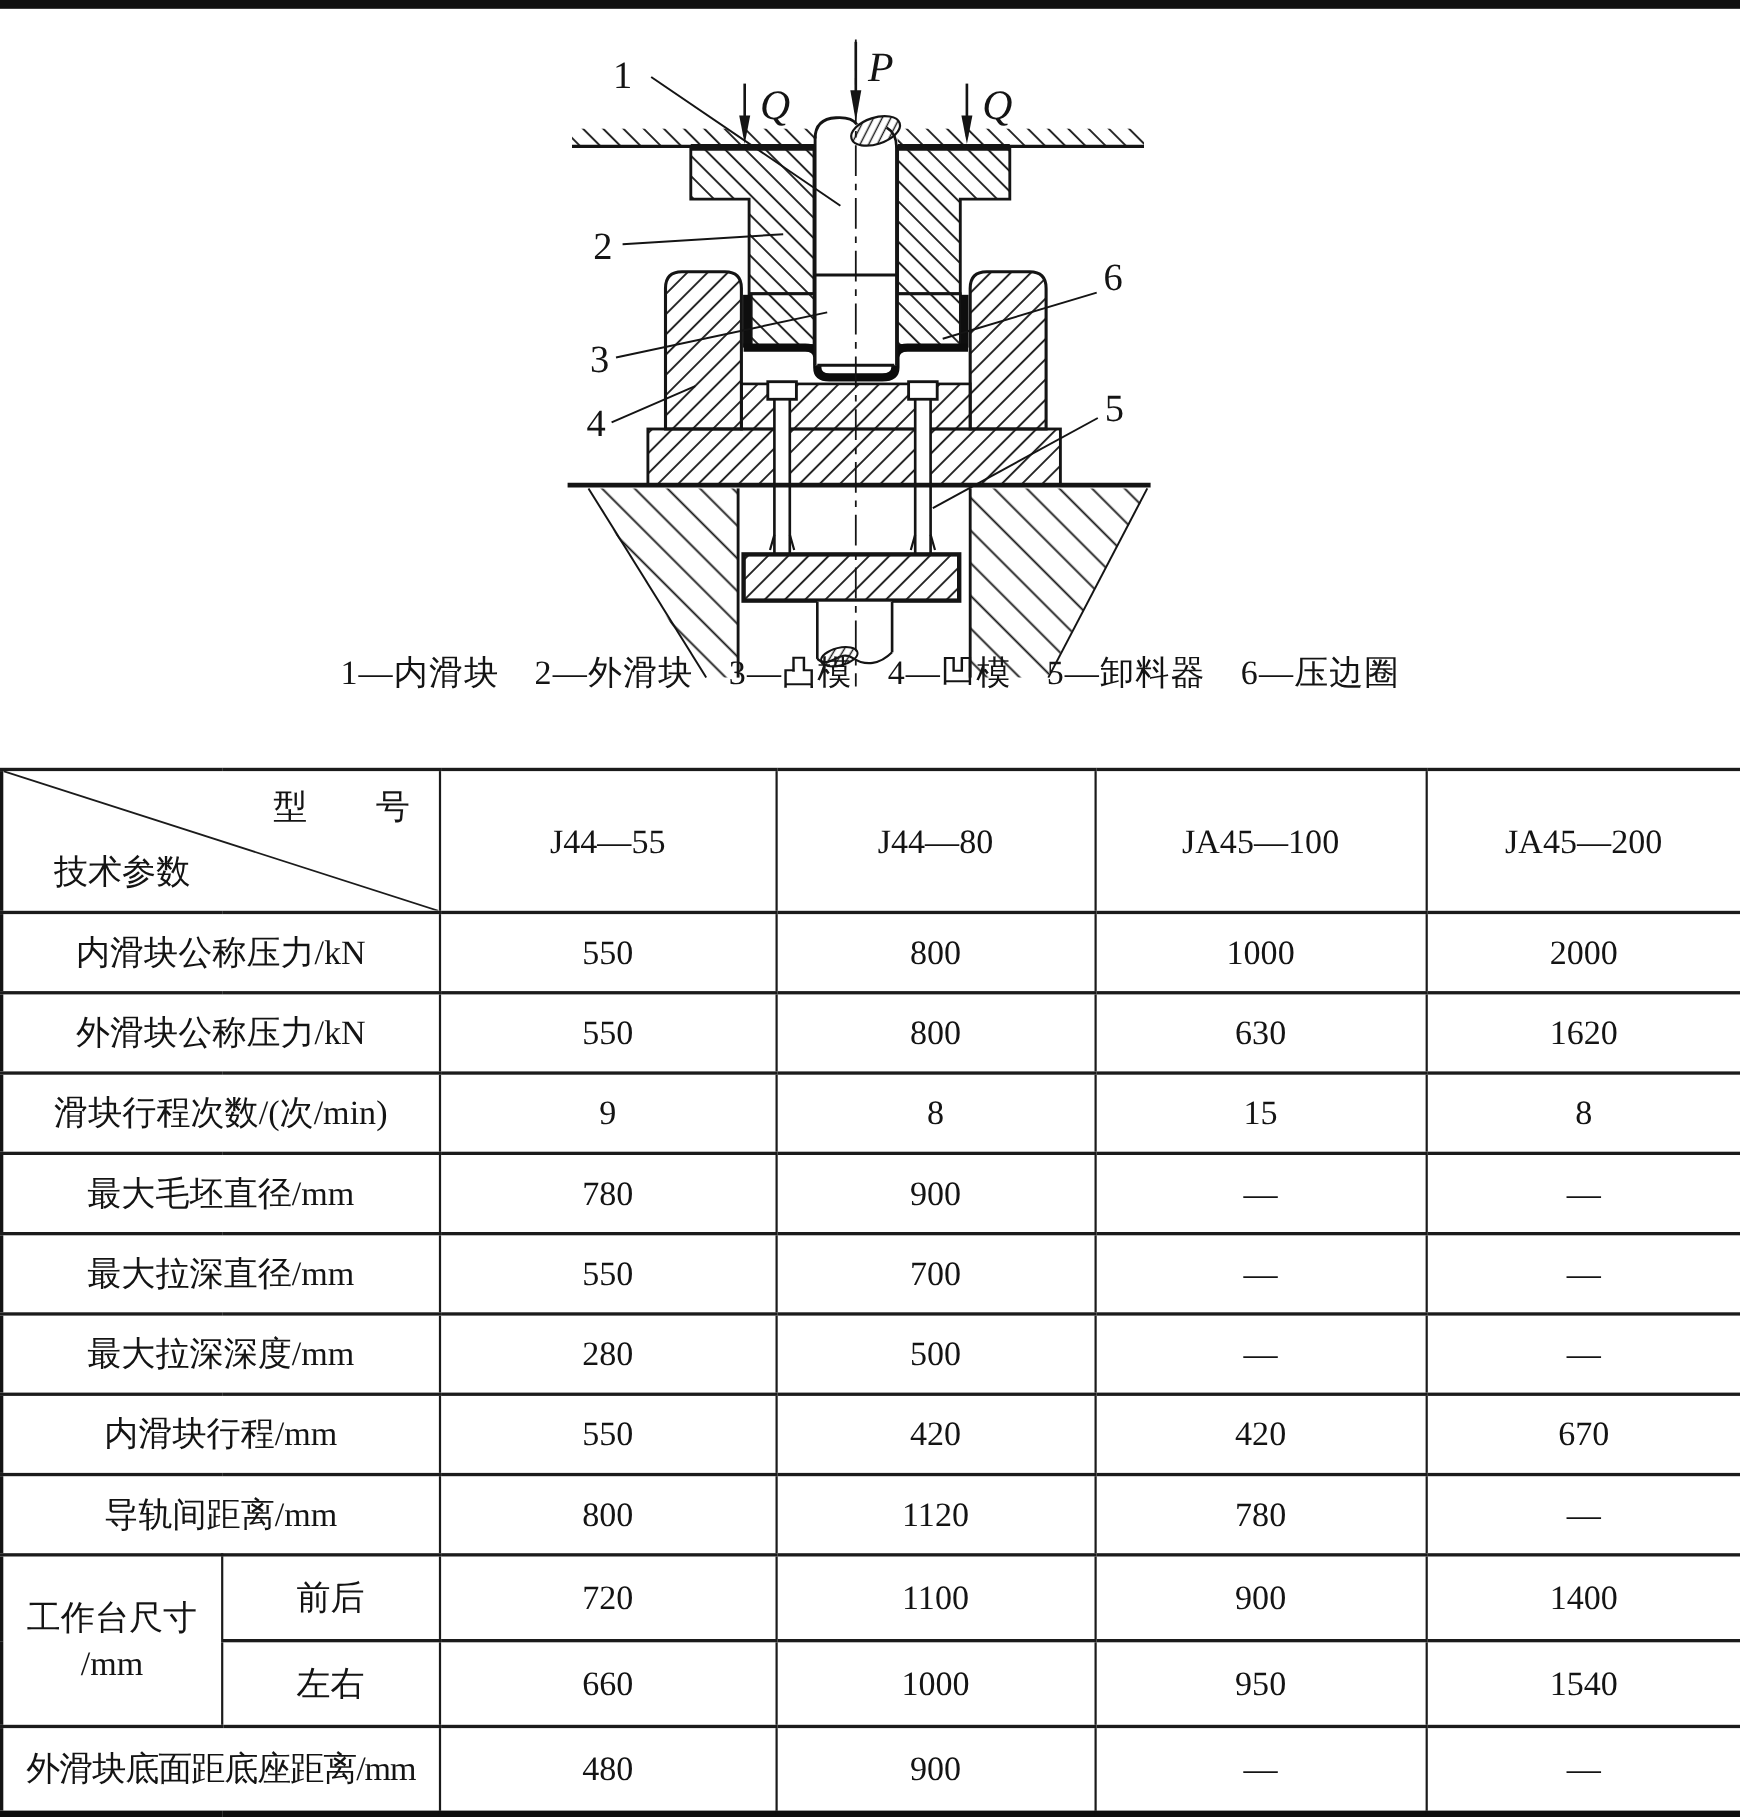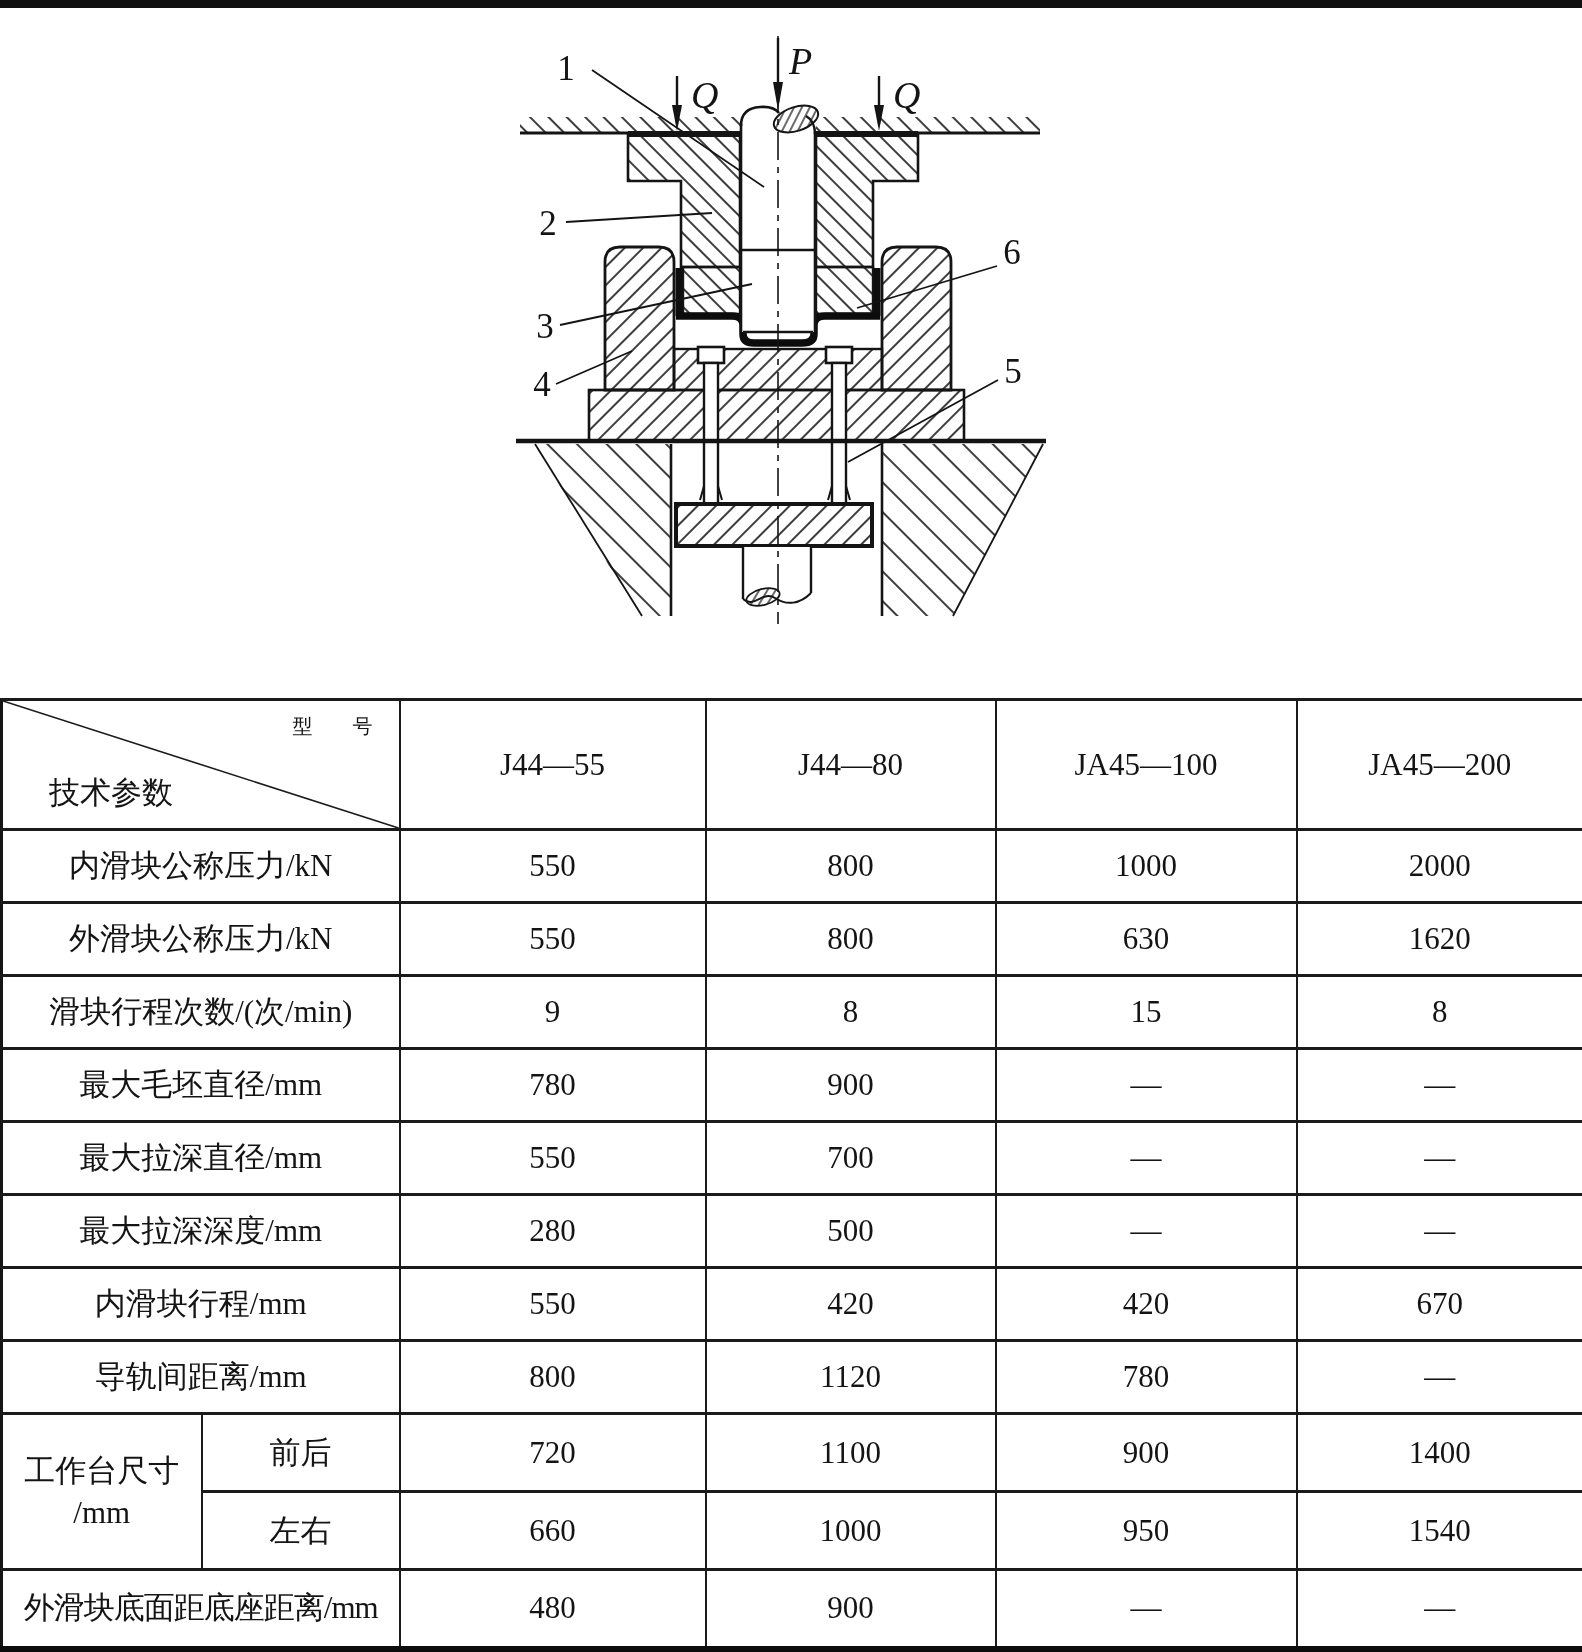--- a/index.html
+++ b/index.html
@@ -40,21 +40,21 @@
   td.rowlabel{font-size:30px;}
   td.rowlabel-long{font-size:29px;letter-spacing:-1px;}
   tr.h-header{height:130px;}
   tr.h-std{height:73px;}
   tr.h-wt{height:78px;}
   tr.h-last{height:80px;}
   td.diag{position:relative;padding:0;}
   td.diag svg.diagline{position:absolute;inset:0;width:100%;height:100%;}
   .diag-top{
     position:absolute;top:12px;right:26px;
-    font-size:20px;white-space:pre;
+    font-size:31px;white-space:pre;
   }
   .diag-bottom{
     position:absolute;left:14px;bottom:14px;
     font-size:31px;
     margin-left:32px;
   }
   .wt-label{line-height:1.35;}
 </style>
 </head>
 <body>
@@ -175,20 +175,21 @@
       <line x1="997" y1="266" x2="857" y2="308"></line>
     </g>
     <text class="part-num" x="566" y="80" text-anchor="middle">1</text>
     <text class="part-num" x="548" y="235" text-anchor="middle">2</text>
     <text class="part-num" x="545" y="338" text-anchor="middle">3</text>
     <text class="part-num" x="542" y="396" text-anchor="middle">4</text>
     <text class="part-num" x="1013" y="383" text-anchor="middle">5</text>
     <text class="part-num" x="1012" y="264" text-anchor="middle">6</text>
   </svg>
 
+  <div class="caption">1—内滑块　2—外滑块　3—凸模　4—凹模　5—卸料器　6—压边圈</div>
 
   <table class="spec">
     <colgroup>
       <col style="width:200px">
         <col style="width:198px">
       <col style="width:306px">
         <col style="width:290px">
       <col style="width:301px">
         <col style="width:287px">
     </colgroup>

